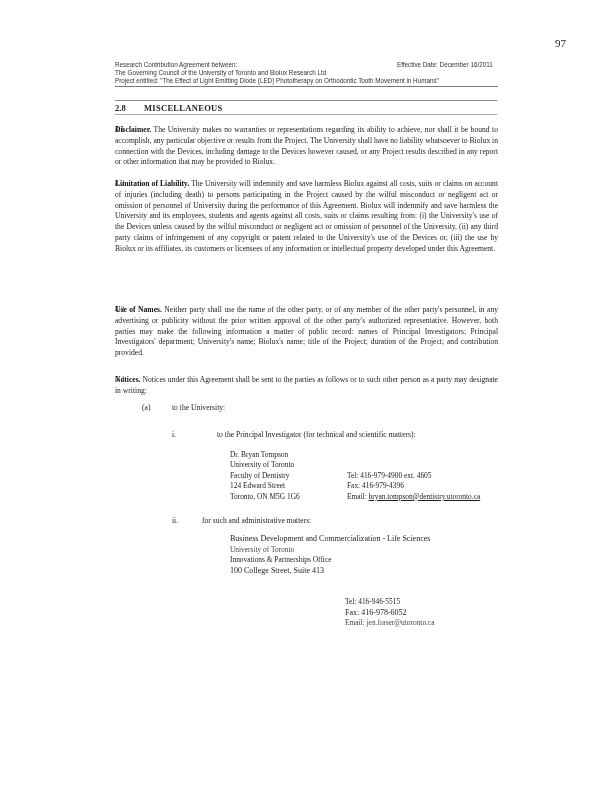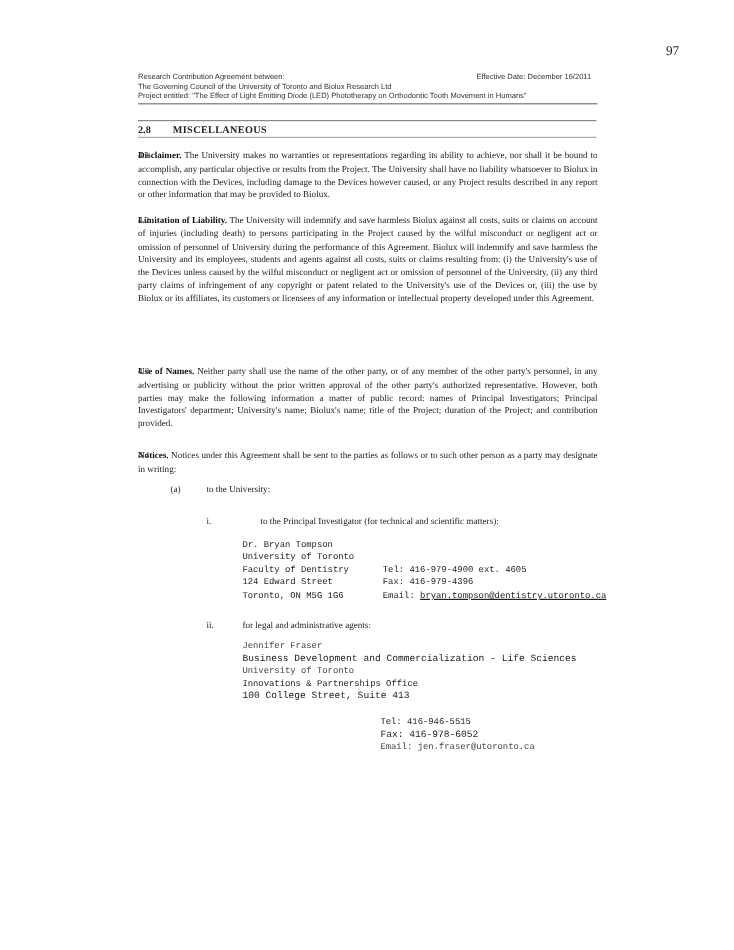--- a/index.html
+++ b/index.html
@@ -13,21 +13,21 @@
     .secline-top { position: absolute; left: 115px; top: 100px; width: 382px; border-top: 1px solid #888; }
     .secline-bot { position: absolute; left: 115px; top: 114px; width: 382px; border-top: 1px solid #aaa; }
     .sec { position: absolute; left: 115px; top: 103px; font-family: "Liberation Serif", serif; font-size: 8.5px; font-weight: bold; color: #222; }
     .sec .num { position: absolute; left: 0; }
     .sec .title { position: absolute; left: 29px; white-space: nowrap; letter-spacing: 0.3px; text-align: right; }
     .para { position: absolute; left: 115px; width: 383px; font-family: "Liberation Serif", serif; font-size: 7.6px; line-height: 10.8px; color: #222; }
     .para .pn { position: absolute; left: 0; top: 0; color: #444; }
     .para .pt { text-align: justify; }
     .para .pt b { color: #111; }
     .block { position: absolute; font-family: "Liberation Serif", serif; font-size: 7.6px; line-height: 10.8px; color: #222; white-space: nowrap; }
-    .addr { position: absolute; font-family: Liberation Mono, monospace; font-size: 7.4px; line-height: 10.4px; color: #222; white-space: nowrap; }
+    .addr { position: absolute; font-family: Liberation Serif, serif; font-size: 7.4px; line-height: 10.4px; color: #222; white-space: nowrap; margin-left: 28px; }
     .email a { color: #222; text-decoration: underline; }
     .faint { color: #444; }
   </style>
 </head>
 <body>
 
 <div class="page">
 
   <div class="pagenum">97</div>
 
@@ -79,24 +79,23 @@
     <div>124 Edward Street</div>
     <div>Toronto, ON  M5G 1G6</div>
   </div>
   <div class="addr" style="left:319px; top:471px;">
     <div>Tel: 416-979-4900 ext. 4605</div>
     <div>Fax: 416-979-4396</div>
     <div class="email"><span>Email: </span><a>bryan.tompson@dentistry.utoronto.ca</a></div>
   </div>
 
   <div class="block" style="left:172px; top:516px;">ii.</div>
-  <div class="block" style="left:202px; top:516px;">for legal and administrative agents:</div>
+  <div class="block" style="left:202px; top:516px;">for such and administrative matters:</div>
 
   <div class="addr" style="left:202px; top:534px; line-height:10.5px;">
-    <div class="faint">Jennifer Fraser</div>
     <div style="font-size:8px;">Business Development and Commercialization - Life Sciences</div>
     <div class="faint">University of Toronto</div>
     <div>Innovations &amp; Partnerships Office</div>
     <div style="font-size:8px;">100 College Street, Suite 413</div>
   </div>
   <div class="addr" style="left:317px; top:597px; line-height:10.5px;">
     <div>Tel: 416-946-5515</div>
     <div style="font-size:8px;">Fax: 416-978-6052</div>
     <div class="faint">Email: jen.fraser@utoronto.ca</div>
   </div>

